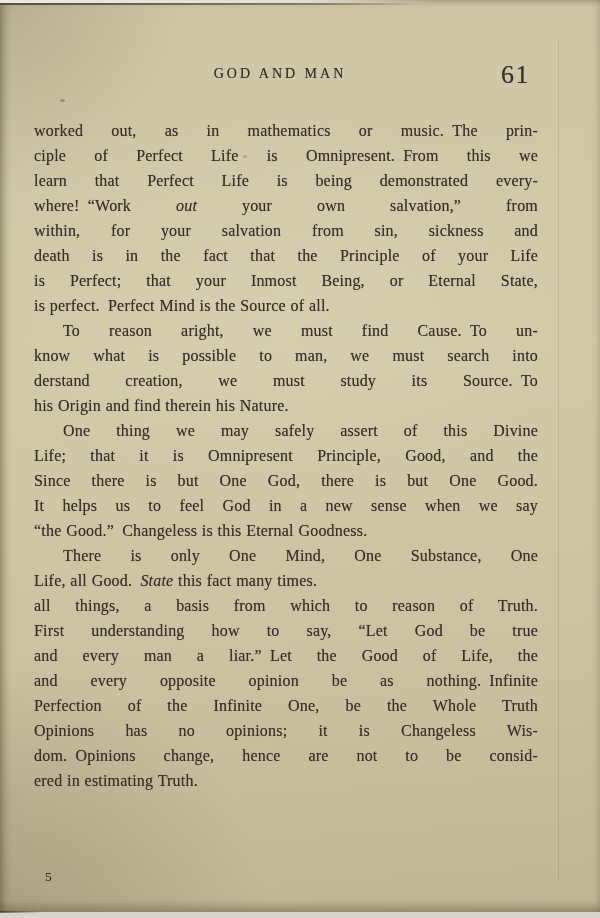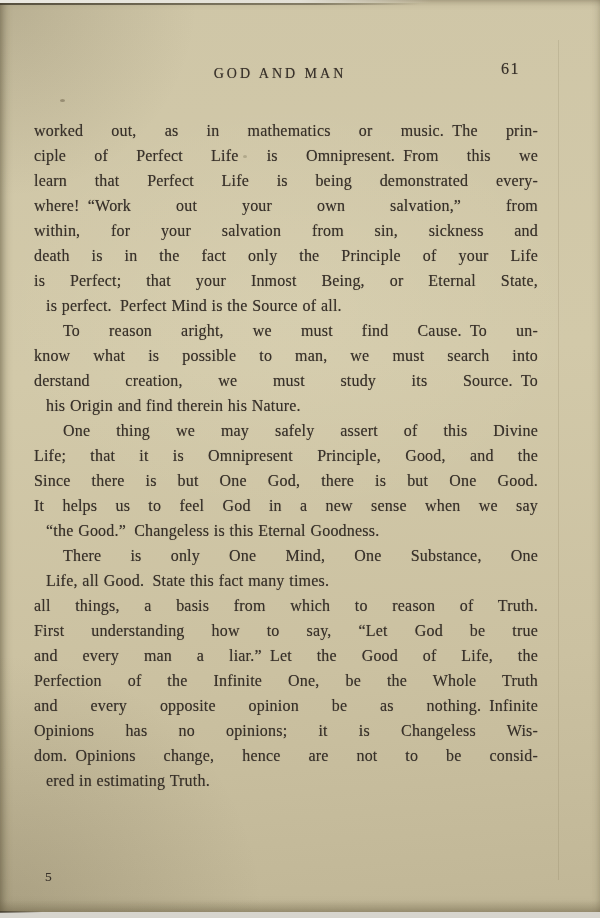--- a/index.html
+++ b/index.html
@@ -57,39 +57,39 @@
 
   
   .header-row { position: absolute; top: 0; left: 0; width: 100%; }
   .running-head {
     position: absolute; top: 66px; left: 280px; transform: translateX(-50%);
     font-size: 14px; letter-spacing: 3px; white-space: nowrap;
     text-shadow: 0 0 0.7px rgba(56, 49, 40, 0.55);
   }
   .page-number {
     position: absolute; top: 60px; left: 501px;
-    font-size: 16px; letter-spacing: 1.5px;
+    font-size: 26px; letter-spacing: 1.5px;
     text-shadow: 0 0 0.7px rgba(56, 49, 40, 0.55);
   }
 
   
   .body-text {
     position: absolute; left: 34px; top: 118px; width: 504px;
   }
   .line {
     height: 25px; line-height: 25px;
     font-size: 16px;
     letter-spacing: 0.2px; word-spacing: 0.5px;
     text-align: justify; text-align-last: justify;
     overflow: hidden;
     text-shadow: 0 0 0.7px rgba(56, 49, 40, 0.55);
   }
-  .line.end { text-align-last: left; margin-left: 12px; }
+  .line.end { text-align-last: left; }
   .line.indent { text-indent: 29px; }
-  .it { }
+  .it { font-style: italic; }
 
   .signature-mark {
     position: absolute; left: 45px; top: 869px;
     font-size: 13.5px;
     text-shadow: 0 0 0.6px rgba(56, 49, 40, 0.5);
   }
 </style>
 </head>
 <body>
 
@@ -104,39 +104,39 @@
     <span class="running-head">GOD AND MAN</span>
     <span class="page-number">61</span>
   </div>
 
   <div class="body-text" id="body-text">
       <div class="line"><span>worked out, as in mathematics or music. The prin-</span></div>
       <div class="line"><span>ciple of Perfect Life is Omnipresent. From this we</span></div>
       <div class="line"><span>learn that Perfect Life is being demonstrated every-</span></div>
       <div class="line"><span>where! “Work </span><span class="it">out</span><span> your own salvation,” from</span></div>
       <div class="line"><span>within, for your salvation from sin, sickness and</span></div>
-      <div class="line"><span>death is in the fact only the Principle of your Life</span></div>
+      <div class="line"><span>death is in the fact that the Principle of your Life</span></div>
       <div class="line"><span>is Perfect; that your Inmost Being, or Eternal State,</span></div>
       <div class="line end"><span>is perfect. Perfect Mind is the Source of all.</span></div>
       <div class="line indent"><span>To reason aright, we must find Cause. To un-</span></div>
       <div class="line"><span>know what is possible to man, we must search into</span></div>
       <div class="line"><span>derstand creation, we must study its Source. To</span></div>
       <div class="line end"><span>his Origin and find therein his Nature.</span></div>
       <div class="line indent"><span>One thing we may safely assert of this Divine</span></div>
       <div class="line"><span>Life; that it is Omnipresent Principle, Good, and the</span></div>
       <div class="line"><span>Since there is but One God, there is but One Good.</span></div>
       <div class="line"><span>It helps us to feel God in a new sense when we say</span></div>
       <div class="line end"><span>“the Good.” Changeless is this Eternal Goodness.</span></div>
       <div class="line indent"><span>There is only One Mind, One Substance, One</span></div>
       <div class="line end"><span>Life, all Good. </span><span class="it">State</span><span> this fact many times.</span></div>
       <div class="line"><span>all things, a basis from which to reason of Truth.</span></div>
       <div class="line"><span>First understanding how to say, “Let God be true</span></div>
       <div class="line"><span>and every man a liar.” Let the Good of Life, the</span></div>
+      <div class="line"><span>and every opposite opinion be as nothing. Infinite</span></div>
       <div class="line"><span>Perfection of the Infinite One, be the Whole Truth</span></div>
-      <div class="line"><span>and every opposite opinion be as nothing. Infinite</span></div>
       <div class="line"><span>Opinions has no opinions; it is Changeless Wis-</span></div>
       <div class="line"><span>dom. Opinions change, hence are not to be consid-</span></div>
       <div class="line end"><span>ered in estimating Truth.</span></div>
     </div>
 
   <span class="signature-mark">5</span>
 
   <div class="edge-bottom-shade"></div>
   <div class="edge-bottom-strip"></div>
   <div class="edge-bottom-crease"></div>

